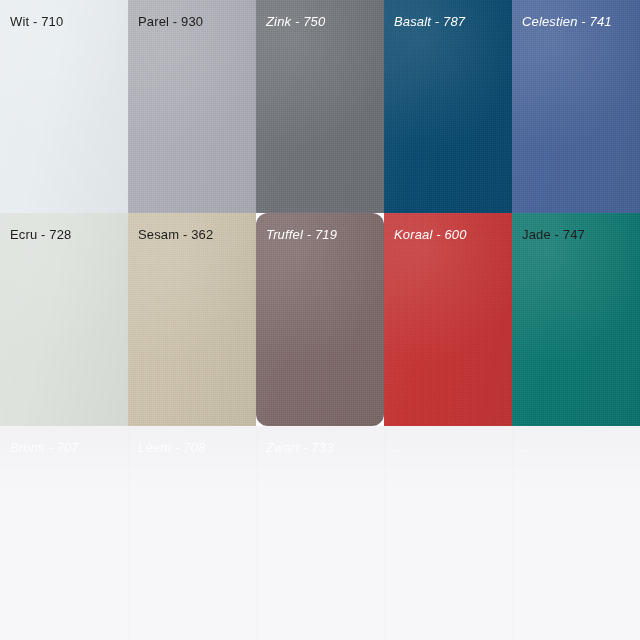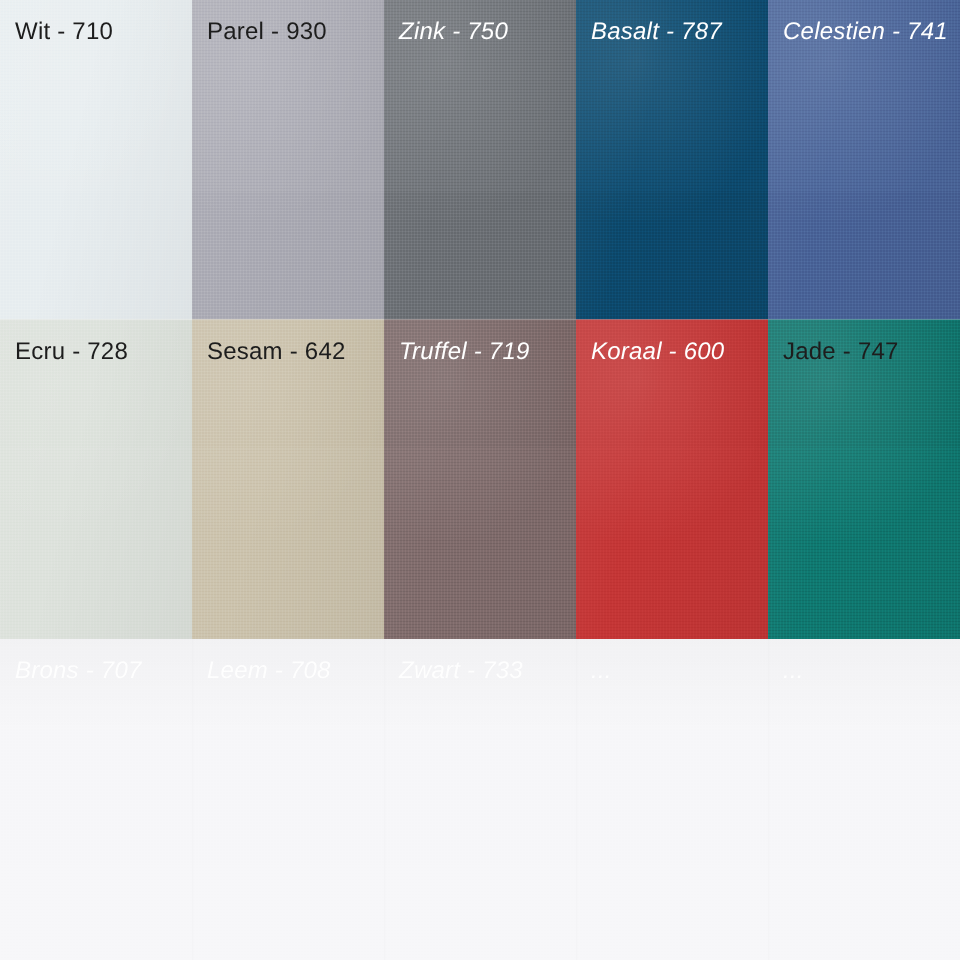--- a/index.html
+++ b/index.html
@@ -55,21 +55,21 @@
     pointer-events: none;
     background:
       radial-gradient(120% 85% at 32% 18%, rgba(255,255,255,0.10), rgba(255,255,255,0) 62%),
       linear-gradient(103deg, rgba(255,255,255,0.06) 0%, rgba(0,0,0,0.00) 38%, rgba(0,0,0,0.045) 100%);
   }
 
   .swatch-label {
     position: absolute;
     top: 14px;
     left: 10px;
-    font-size: 16px;
+    font-size: 13px;
     line-height: 16px;
     letter-spacing: 0.15px;
     white-space: nowrap;
     z-index: 3;
   }
 
   .label-dark  { color: #1d1d1d; }
   .label-light { color: #ffffff; font-style: italic; }
 
   
@@ -118,23 +118,23 @@
       <div class="swatch-label label-light">Celestien - 741</div>
     </div>
     <div class="swatch" style="background-color: rgb(221, 226, 220); text-decoration: underline;">
       <div class="texture"></div>
       <div class="sheen"></div>
       <div class="swatch-label label-dark">Ecru - 728</div>
     </div>
     <div class="swatch" style="background-color: rgb(203, 194, 172);">
       <div class="texture"></div>
       <div class="sheen"></div>
-      <div class="swatch-label label-dark">Sesam - 642</div>
+      <div class="swatch-label label-dark">Sesam - 362</div>
     </div>
-    <div class="swatch" style="background-color: rgb(126, 106, 106);">
+    <div class="swatch" style="background-color: rgb(126, 106, 106); border-radius: 12px;">
       <div class="texture"></div>
       <div class="sheen"></div>
       <div class="swatch-label label-light">Truffel - 719</div>
     </div>
     <div class="swatch" style="background-color: rgb(195, 53, 53);">
       <div class="texture"></div>
       <div class="sheen"></div>
       <div class="swatch-label label-light">Koraal - 600</div>
     </div>
     <div class="swatch" style="background-color: #0f766e;">

